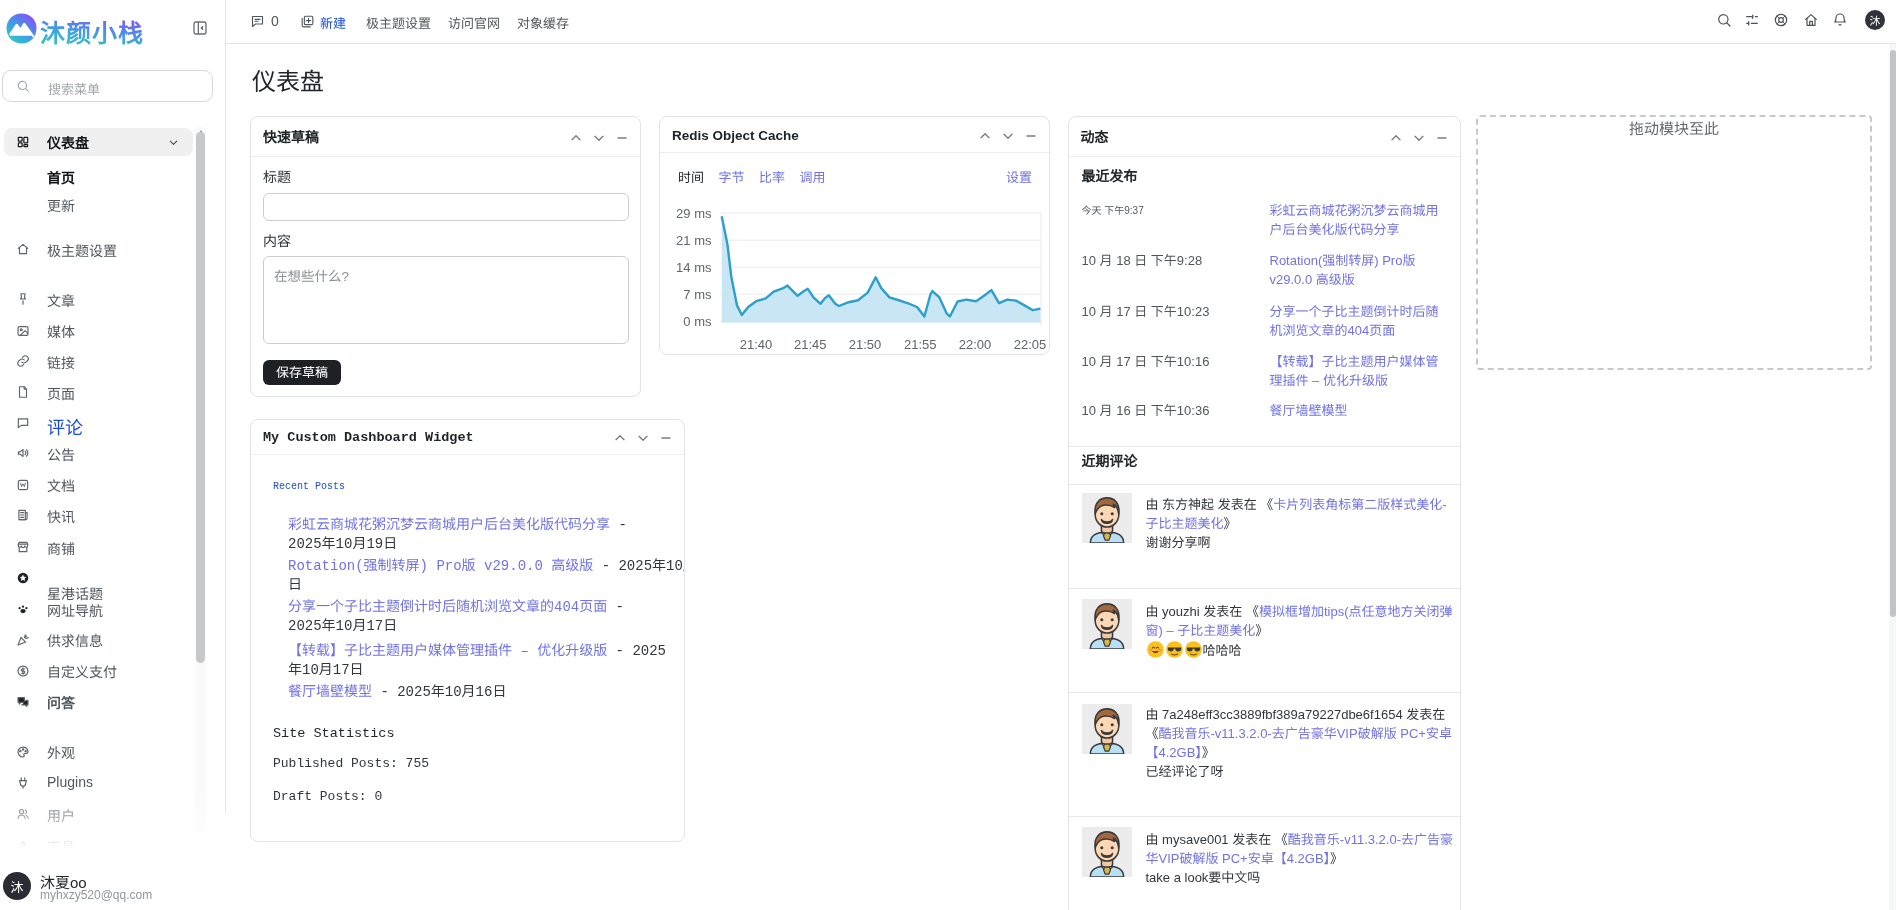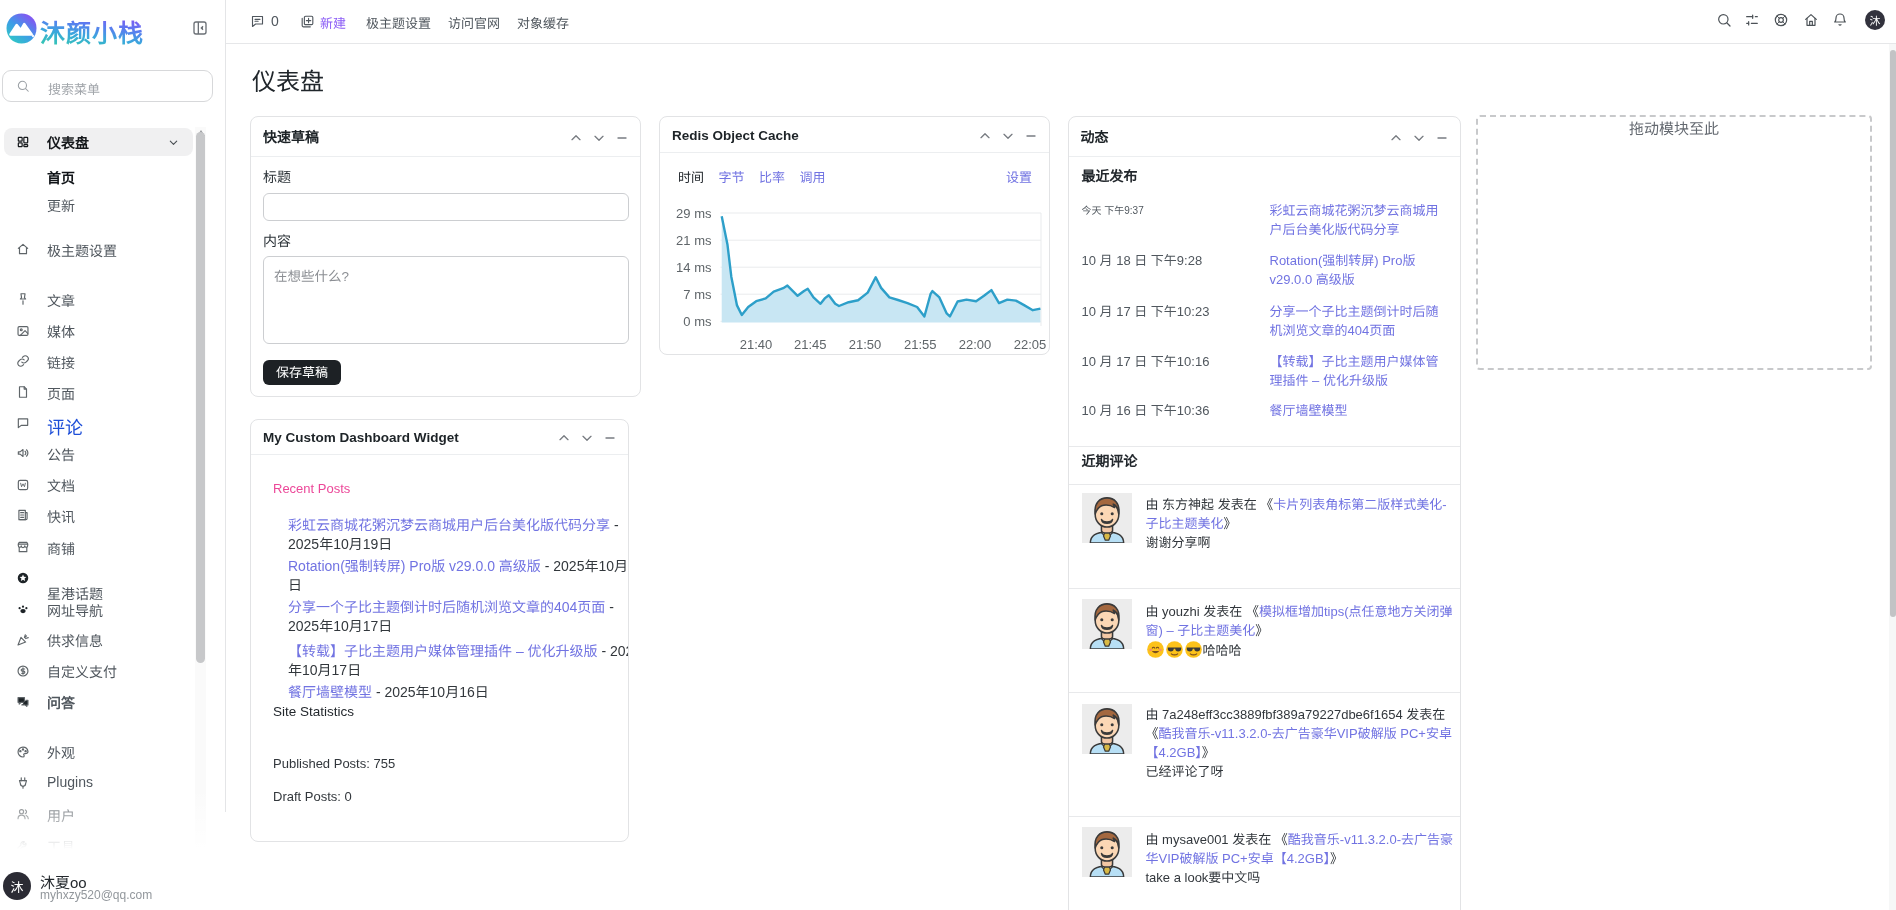--- a/index.html
+++ b/index.html
@@ -219,21 +219,21 @@
       </svg>
     </div>
 <div class="abs" style="left:45px;top:13px;font-size:14px;color:#50575e;">0</div>
 <div class="abs" style="left:74px;top:14px;">
       <svg class="" style="" width="15" height="15" viewBox="0 0 24 24" fill="none" stroke="#50575e" stroke-width="1.8" stroke-linecap="round" stroke-linejoin="round">
         <rect x="7" y="3.5" width="13.5" height="13.5" rx="2"></rect>
         <path d="M13.7 7v7M10.2 10.5h7"></path>
         <path d="M16.5 20.5H5.5a2 2 0 01-2-2V7"></path>
       </svg>
     </div>
-<div class="abs" style="left:94px;top:13px;font-size:13px;color:#8b5cf6;">新建</div>
+<div class="abs" style="left:94px;top:13px;font-size:13px;color:#1d4ed8;">新建</div>
 <div class="abs" style="left:140px;top:13px;font-size:13px;color:#50575e;">极主题设置</div>
 <div class="abs" style="left:222px;top:13px;font-size:13px;color:#50575e;">访问官网</div>
 <div class="abs" style="left:291px;top:13px;font-size:13px;color:#50575e;">对象缓存</div>
 <div class="abs" style="left:1490px;top:12px;">
       <svg class="" style="" width="16" height="16" viewBox="0 0 24 24" fill="none" stroke="#4c5257" stroke-width="1.8" stroke-linecap="round" stroke-linejoin="round">
         <circle cx="11" cy="11" r="7"></circle>
         <path d="M16.5 16.5L21 21"></path>
       </svg>
     </div>
 <div class="abs" style="left:1518px;top:12px;">
@@ -318,41 +318,41 @@
       <polygon points="720.7,215.2 726.5,243.8 730.3,275.7 736,304.4 740.8,314 747.2,306 755.2,300.2 764.7,297.4 772.7,290.7 782.2,287.2 786.4,284.6 793.4,291.6 796.6,294.8 803,290 806.8,287.8 812.5,296.4 819.5,302.8 823.7,297.4 827.8,294.2 834.2,302.8 838,305 847.6,301.2 857.1,299.3 866.7,291.6 874.7,276.3 880.1,286.9 888.4,296.4 897,299 906.5,302.1 916.1,306 923.4,315.5 929.5,293.2 931.4,290.1 938.4,296.4 945.7,312.4 948.9,315.5 956.6,300.5 965.5,298.6 975.1,300.2 983,294.8 990.4,289.1 998,302.1 1006.3,298.6 1014.9,299.6 1023.5,304.4 1031.8,309.2 1039.4,307.6 1039.4,321.5 720.7,321.5" fill="#c8e6f3"></polygon>
       <polyline points="720.7,215.2 726.5,243.8 730.3,275.7 736,304.4 740.8,314 747.2,306 755.2,300.2 764.7,297.4 772.7,290.7 782.2,287.2 786.4,284.6 793.4,291.6 796.6,294.8 803,290 806.8,287.8 812.5,296.4 819.5,302.8 823.7,297.4 827.8,294.2 834.2,302.8 838,305 847.6,301.2 857.1,299.3 866.7,291.6 874.7,276.3 880.1,286.9 888.4,296.4 897,299 906.5,302.1 916.1,306 923.4,315.5 929.5,293.2 931.4,290.1 938.4,296.4 945.7,312.4 948.9,315.5 956.6,300.5 965.5,298.6 975.1,300.2 983,294.8 990.4,289.1 998,302.1 1006.3,298.6 1014.9,299.6 1023.5,304.4 1031.8,309.2 1039.4,307.6" fill="none" stroke="#2d9fc9" stroke-width="2.4" stroke-linejoin="round"></polyline>
       <text x="755" y="348" text-anchor="middle" font-size="13" fill="#5f6569">21:40</text>
       <text x="809.3" y="348" text-anchor="middle" font-size="13" fill="#5f6569">21:45</text>
       <text x="864" y="348" text-anchor="middle" font-size="13" fill="#5f6569">21:50</text>
       <text x="919.3" y="348" text-anchor="middle" font-size="13" fill="#5f6569">21:55</text>
       <text x="974" y="348" text-anchor="middle" font-size="13" fill="#5f6569">22:00</text>
       <text x="1029" y="348" text-anchor="middle" font-size="13" fill="#5f6569">22:05</text>
     </svg>
 </div>
-<div class="card" style="left:250px;top:419px;width:379px;height:423px;">
+<div class="card" style="left:250px;top:419px;width:435px;height:423px;font-family:Liberation Mono, monospace;">
 <div class="chead" style="height:35px;"></div>
 <div class="ctitle" style="top:10px;font-size:13.5px;line-height:16px;">My Custom Dashboard Widget</div>
 <div class="cicons" style="top:10px;">
       <svg width="16" height="16" viewBox="0 0 24 24" fill="none" stroke="#787c82" stroke-width="2" stroke-linecap="round" stroke-linejoin="round">
         <path d="M6 14.5l6-6 6 6"></path>
       </svg>
       <svg width="16" height="16" viewBox="0 0 24 24" fill="none" stroke="#787c82" stroke-width="2" stroke-linecap="round" stroke-linejoin="round">
         <path d="M6 9.5l6 6 6-6"></path>
       </svg>
       <svg width="16" height="16" viewBox="0 0 24 24" fill="none" stroke="#787c82" stroke-width="2" stroke-linecap="round" stroke-linejoin="round">
         <path d="M6 12h12"></path>
       </svg>
     </div>
-<div class="abs" style="left:22px;top:61px;font-size:13px;color:#ec4899;">Recent Posts</div>
+<div class="abs" style="left:22px;top:61px;font-size:10px;color:#1d4ed8;">Recent Posts</div>
 <div class="abs" style="left:37px;top:96px;width:340px;font-size:14px;line-height:18.5px;color:#32373c;white-space:nowrap;"><a>彩虹云商城花粥沉梦云商城用户后台美化版代码分享</a> -<br>2025年10月19日</div>
 <div class="abs" style="left:37px;top:137px;width:340px;font-size:14px;line-height:18.5px;color:#32373c;white-space:nowrap;"><a>Rotation(强制转屏) Pro版 v29.0.0 高级版</a> - 2025年10月18<br>日</div>
 <div class="abs" style="left:37px;top:178px;width:340px;font-size:14px;line-height:18.5px;color:#32373c;white-space:nowrap;"><a>分享一个子比主题倒计时后随机浏览文章的404页面</a> -<br>2025年10月17日</div>
 <div class="abs" style="left:37px;top:222px;width:340px;font-size:14px;line-height:18.5px;color:#32373c;white-space:nowrap;"><a>【转载】子比主题用户媒体管理插件 – 优化升级版</a> - 2025<br>年10月17日</div>
 <div class="abs" style="left:37px;top:263px;width:340px;font-size:14px;line-height:18.5px;color:#32373c;white-space:nowrap;"><a>餐厅墙壁模型</a> - 2025年10月16日</div>
-<div class="abs" style="left:22px;top:284px;font-size:13.5px;color:#23282d;">Site Statistics</div>
+<div class="abs" style="left:22px;top:306px;font-size:13.5px;color:#23282d;">Site Statistics</div>
 <div class="abs" style="left:22px;top:336px;font-size:13px;color:#32373c;">Published Posts: 755</div>
 <div class="abs" style="left:22px;top:369px;font-size:13px;color:#32373c;">Draft Posts: 0</div>
 </div>
 <div class="card" style="left:1067.5px;top:116px;width:393px;height:830px;">
 <div class="chead" style="height:40px;"></div>
 <div class="ctitle" style="top:10px;font-size:14px;line-height:20px;">动态</div>
 <div class="cicons" style="top:13px;">
       <svg width="16" height="16" viewBox="0 0 24 24" fill="none" stroke="#787c82" stroke-width="2" stroke-linecap="round" stroke-linejoin="round">
         <path d="M6 14.5l6-6 6 6"></path>
       </svg>

